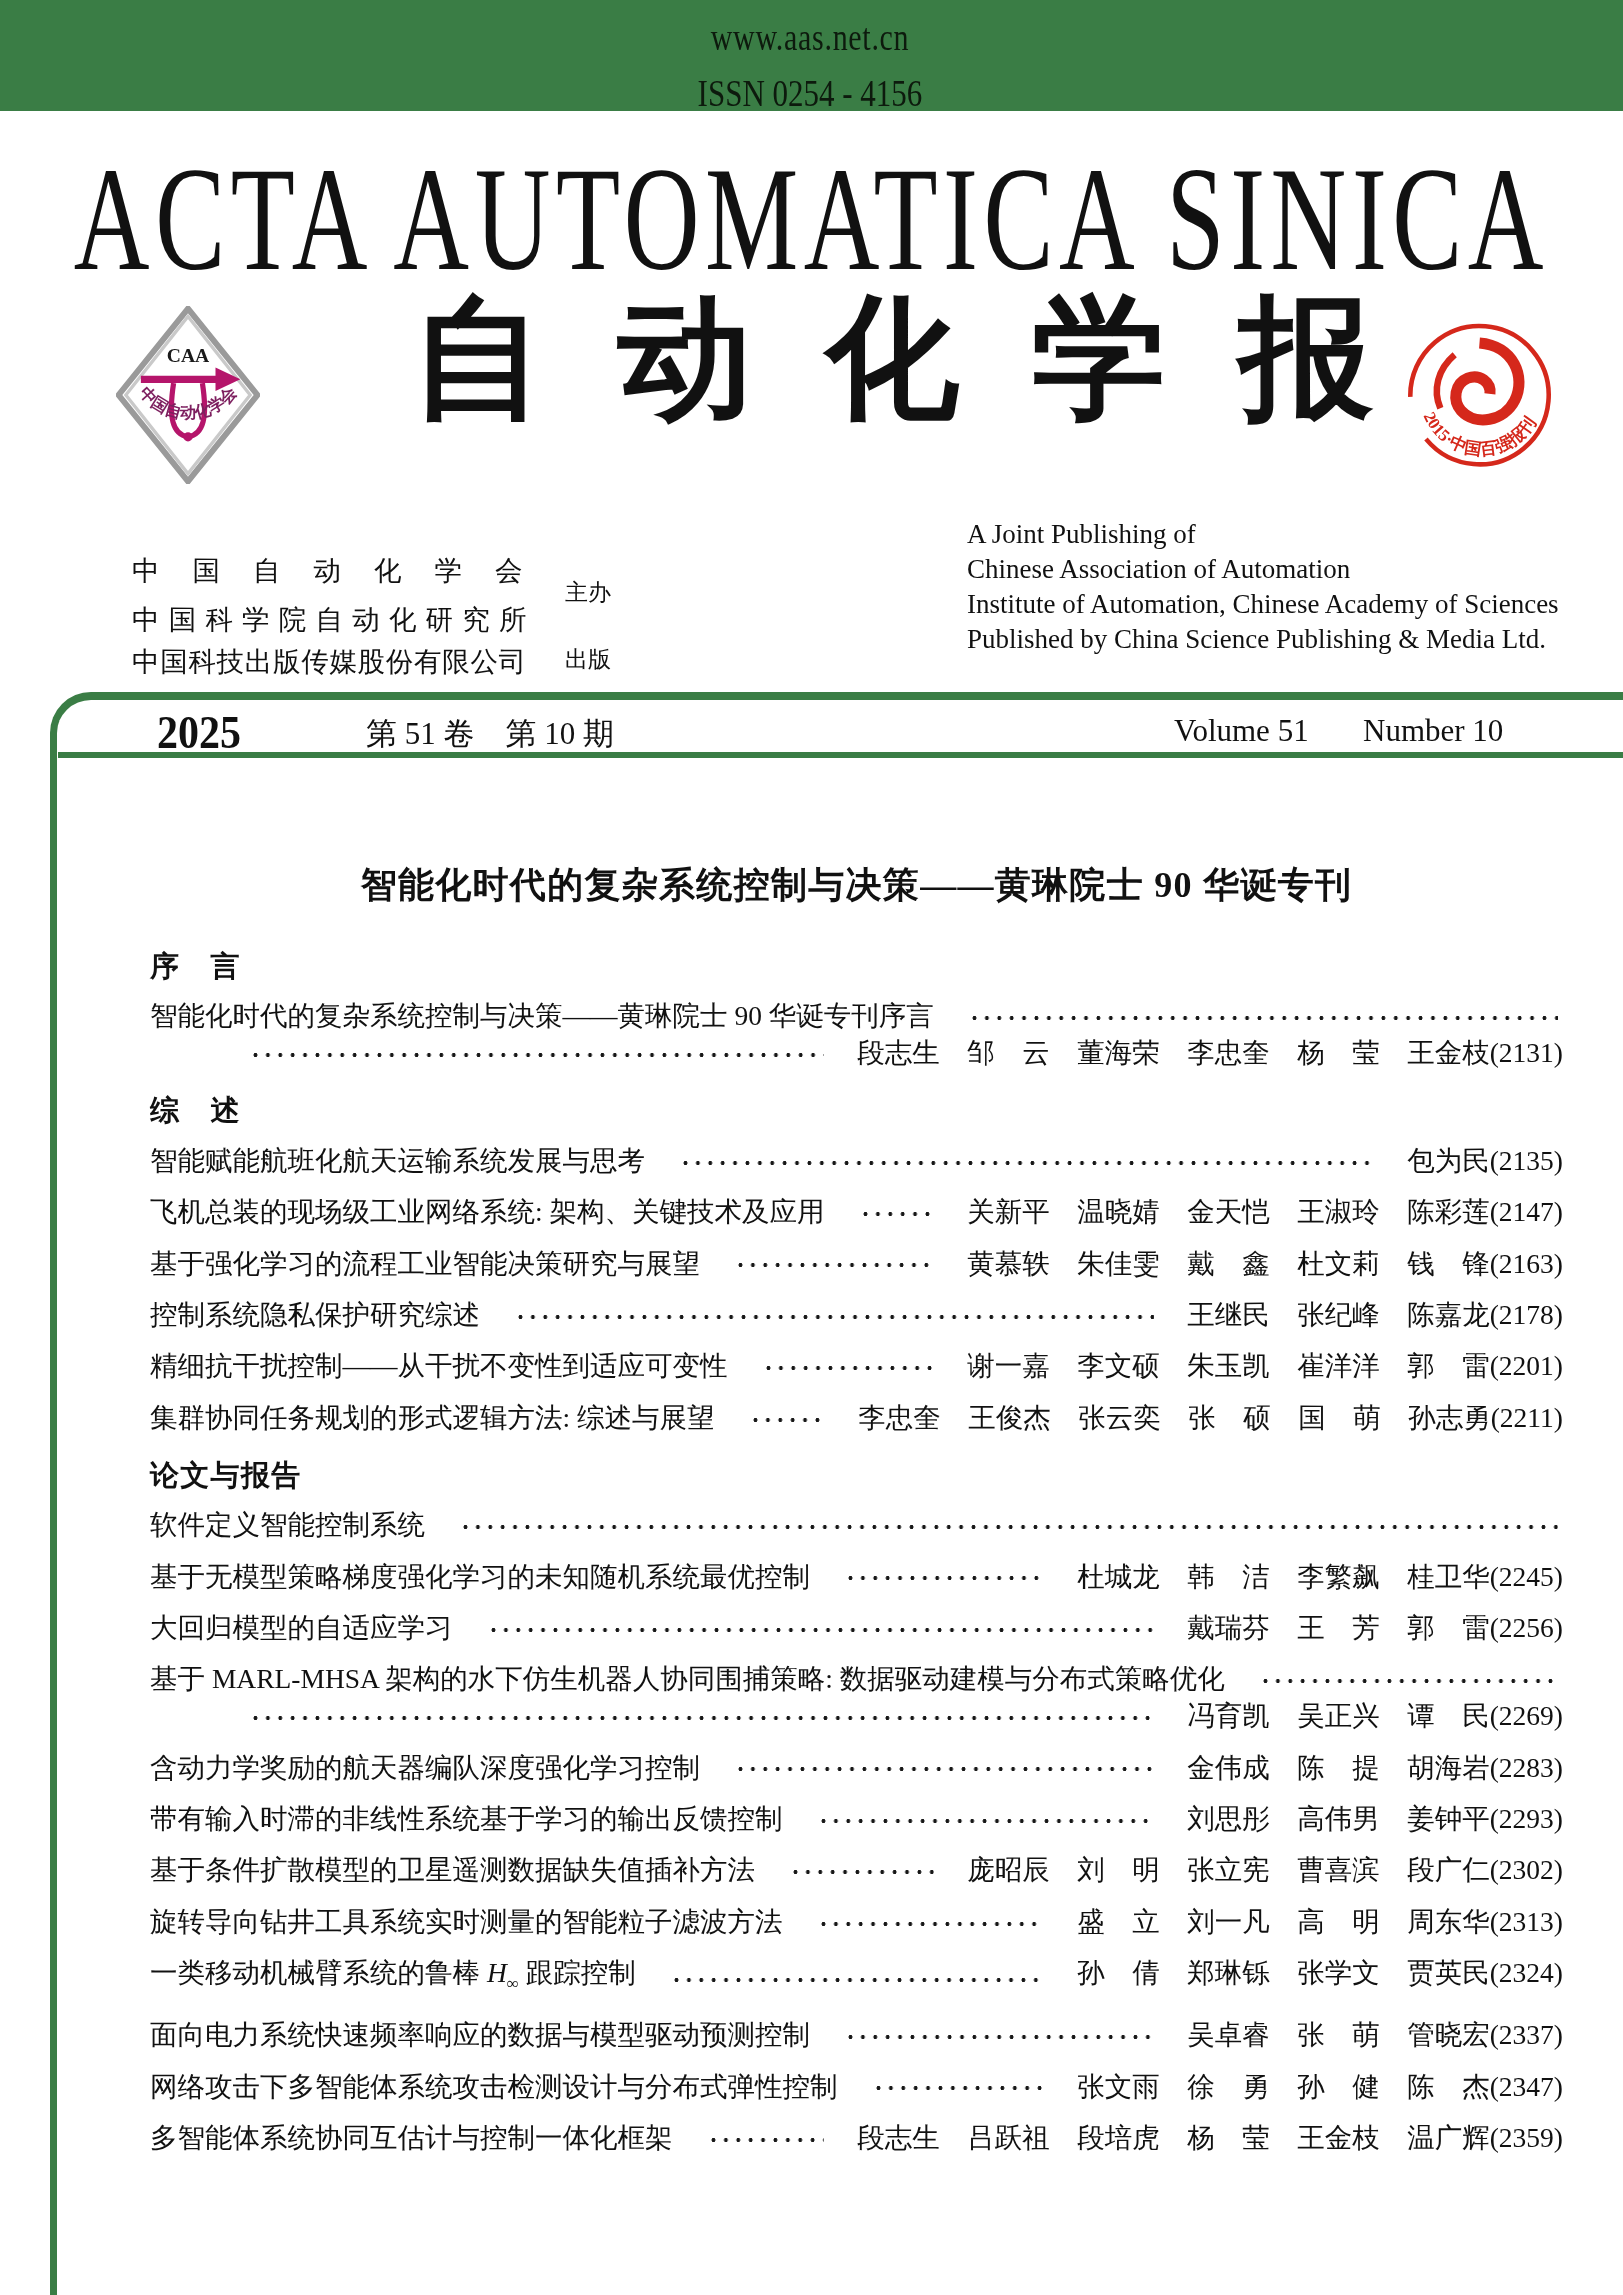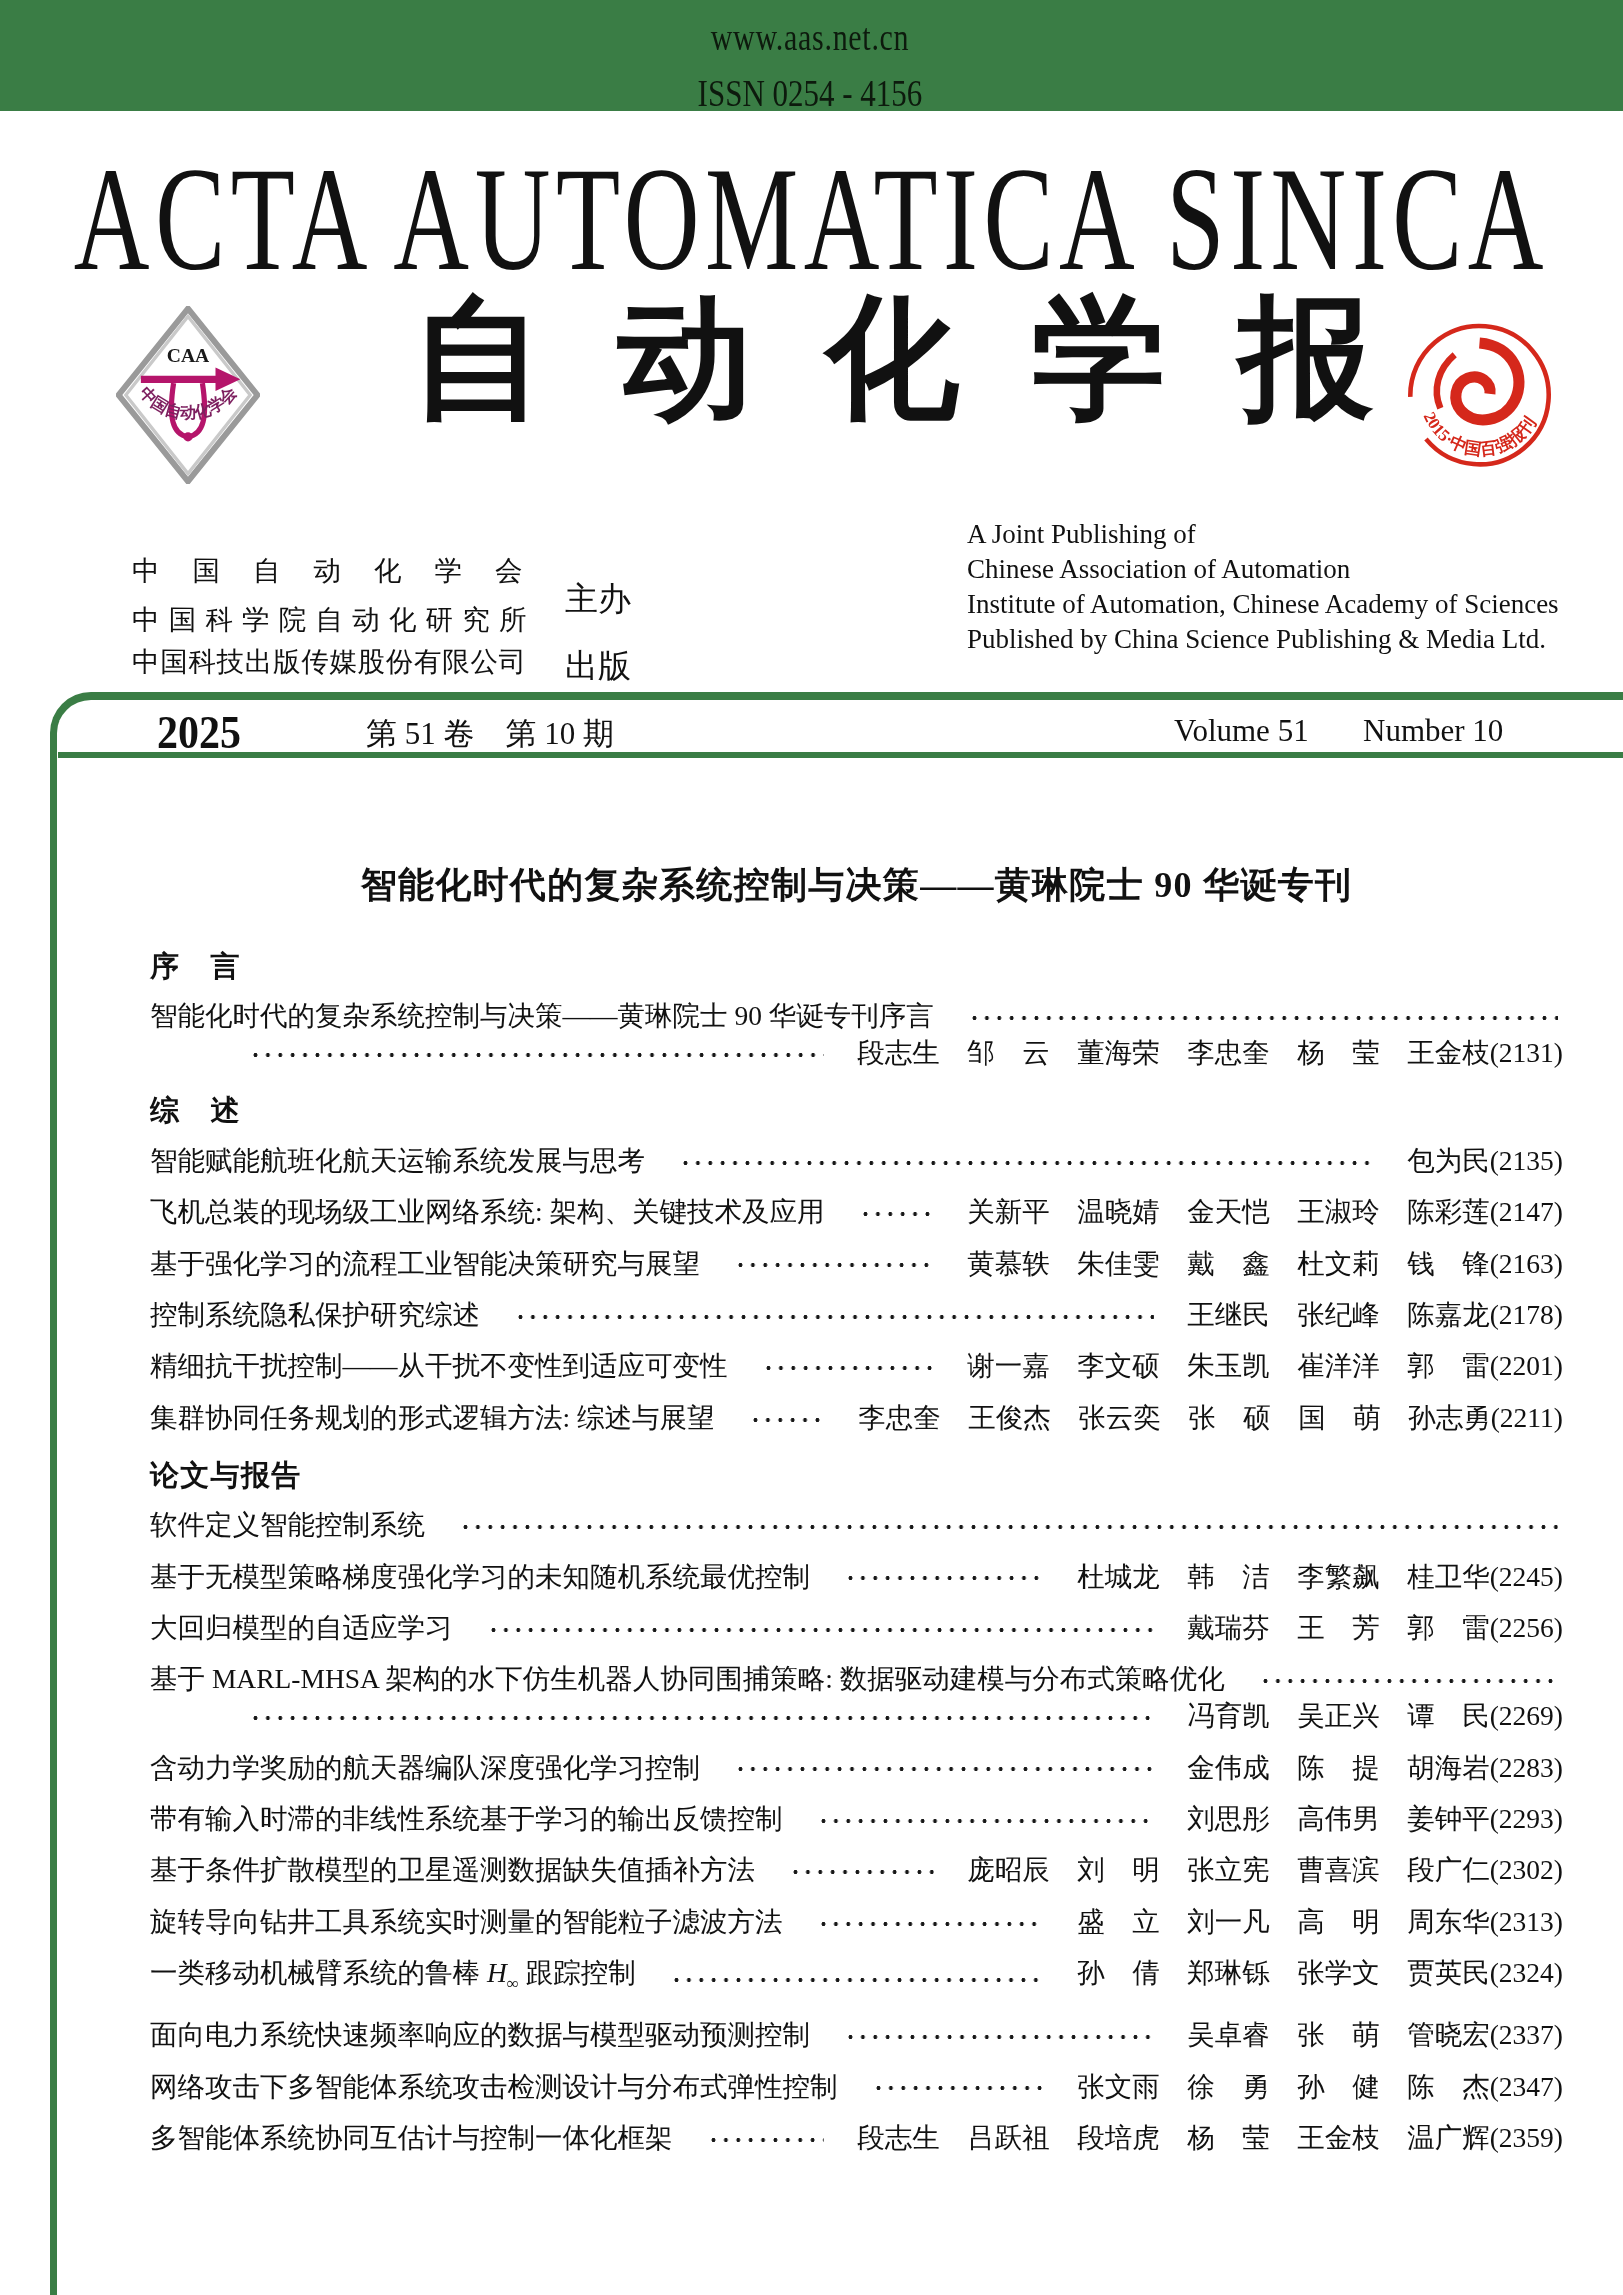--- a/index.html
+++ b/index.html
@@ -28,21 +28,21 @@
   .caa-logo{position:absolute;left:116px;top:306px;width:144px;height:178px;}
   .award-logo{position:absolute;left:1392px;top:309px;width:175px;height:186px;}
   .title-zh{position:absolute;left:411px;top:289px;width:981px;height:144px;
             font-size:134px;font-weight:bold;line-height:141px;letter-spacing:73px;white-space:nowrap;}
 
   
   .sponsor-line{position:absolute;left:132px;font-size:27.5px;white-space:nowrap;}
   .ls-wide{letter-spacing:33px;top:553px;}
   .ls-med{letter-spacing:9.2px;top:602px;}
   .ls-none{letter-spacing:0.7px;top:644px;}
-  .role{position:absolute;left:565px;font-size:33px;}
+  .role{position:absolute;left:565px;font-size:23px;}
   .role-sponsor{top:577px;}
   .role-publisher{top:644px;}
   .pub-en{position:absolute;left:967px;top:517px;font-size:27px;line-height:35px;}
 
   
   .frame{position:absolute;left:50px;top:692px;right:0;bottom:0;
          border-left:7.2px solid var(--green);border-top:8.5px solid var(--green);
          border-top-left-radius:41px;}
   .rule2{position:absolute;left:58px;top:752px;right:0;height:5.9px;background:var(--green);}
 

